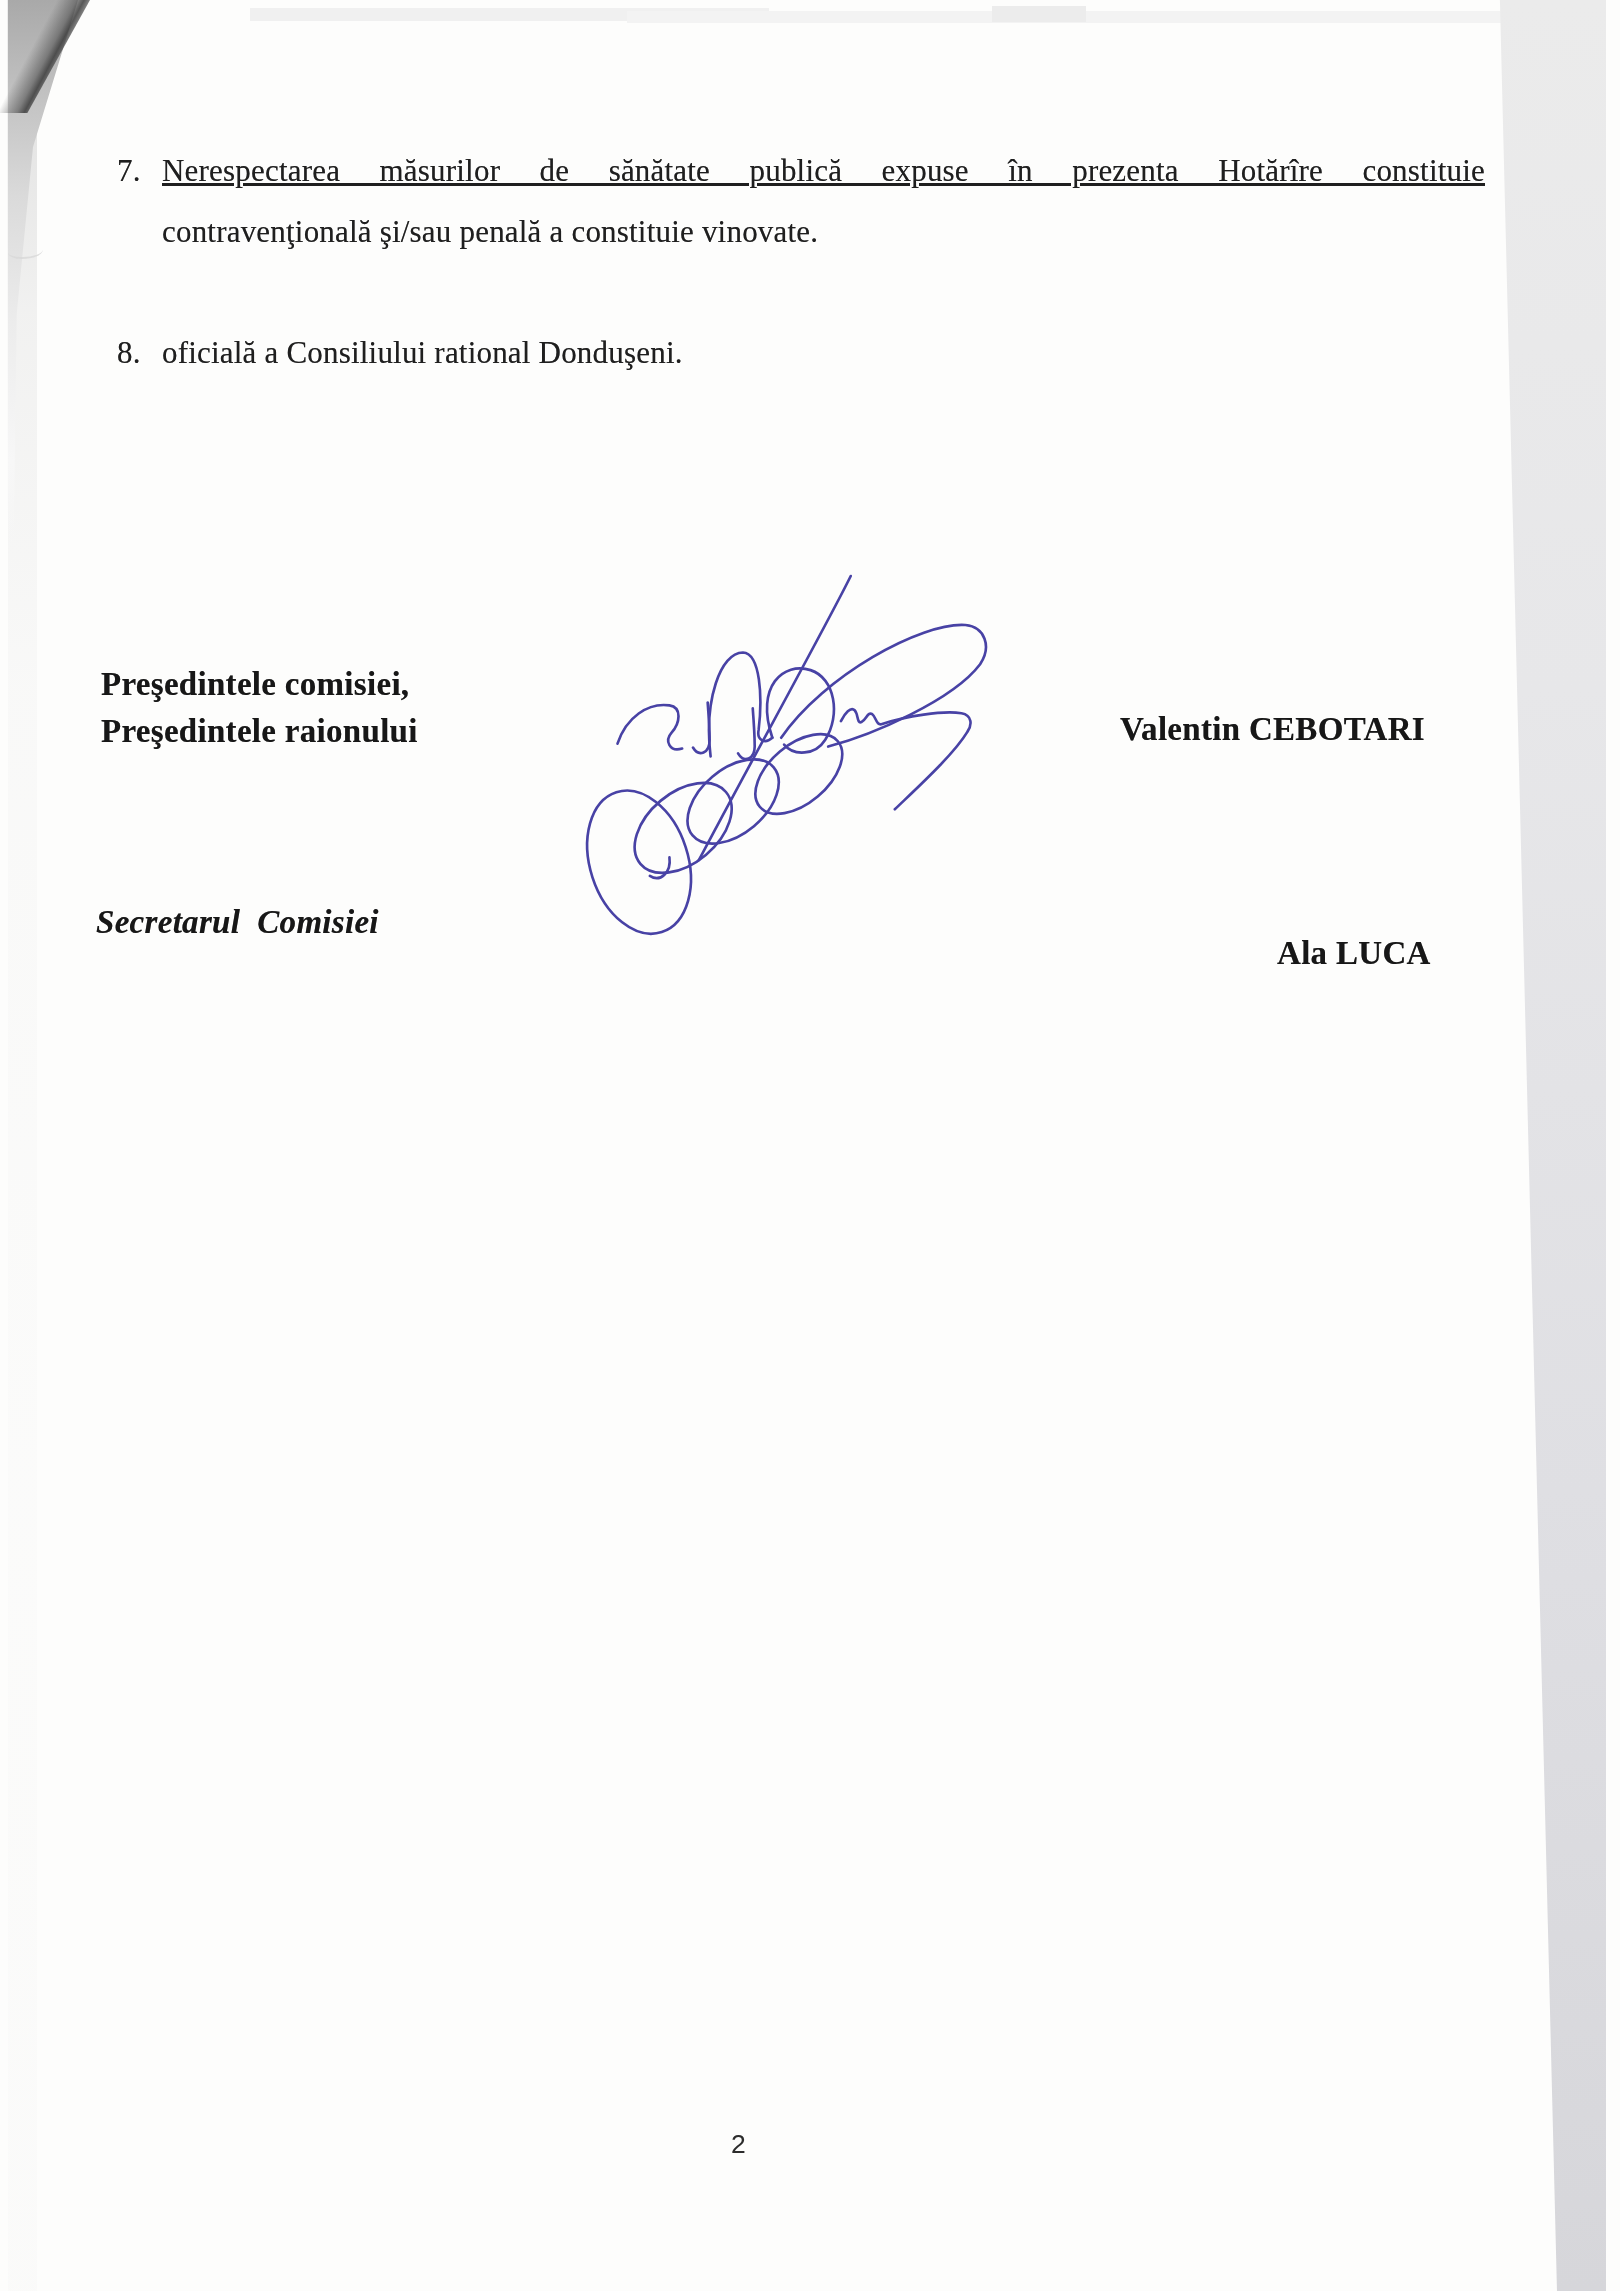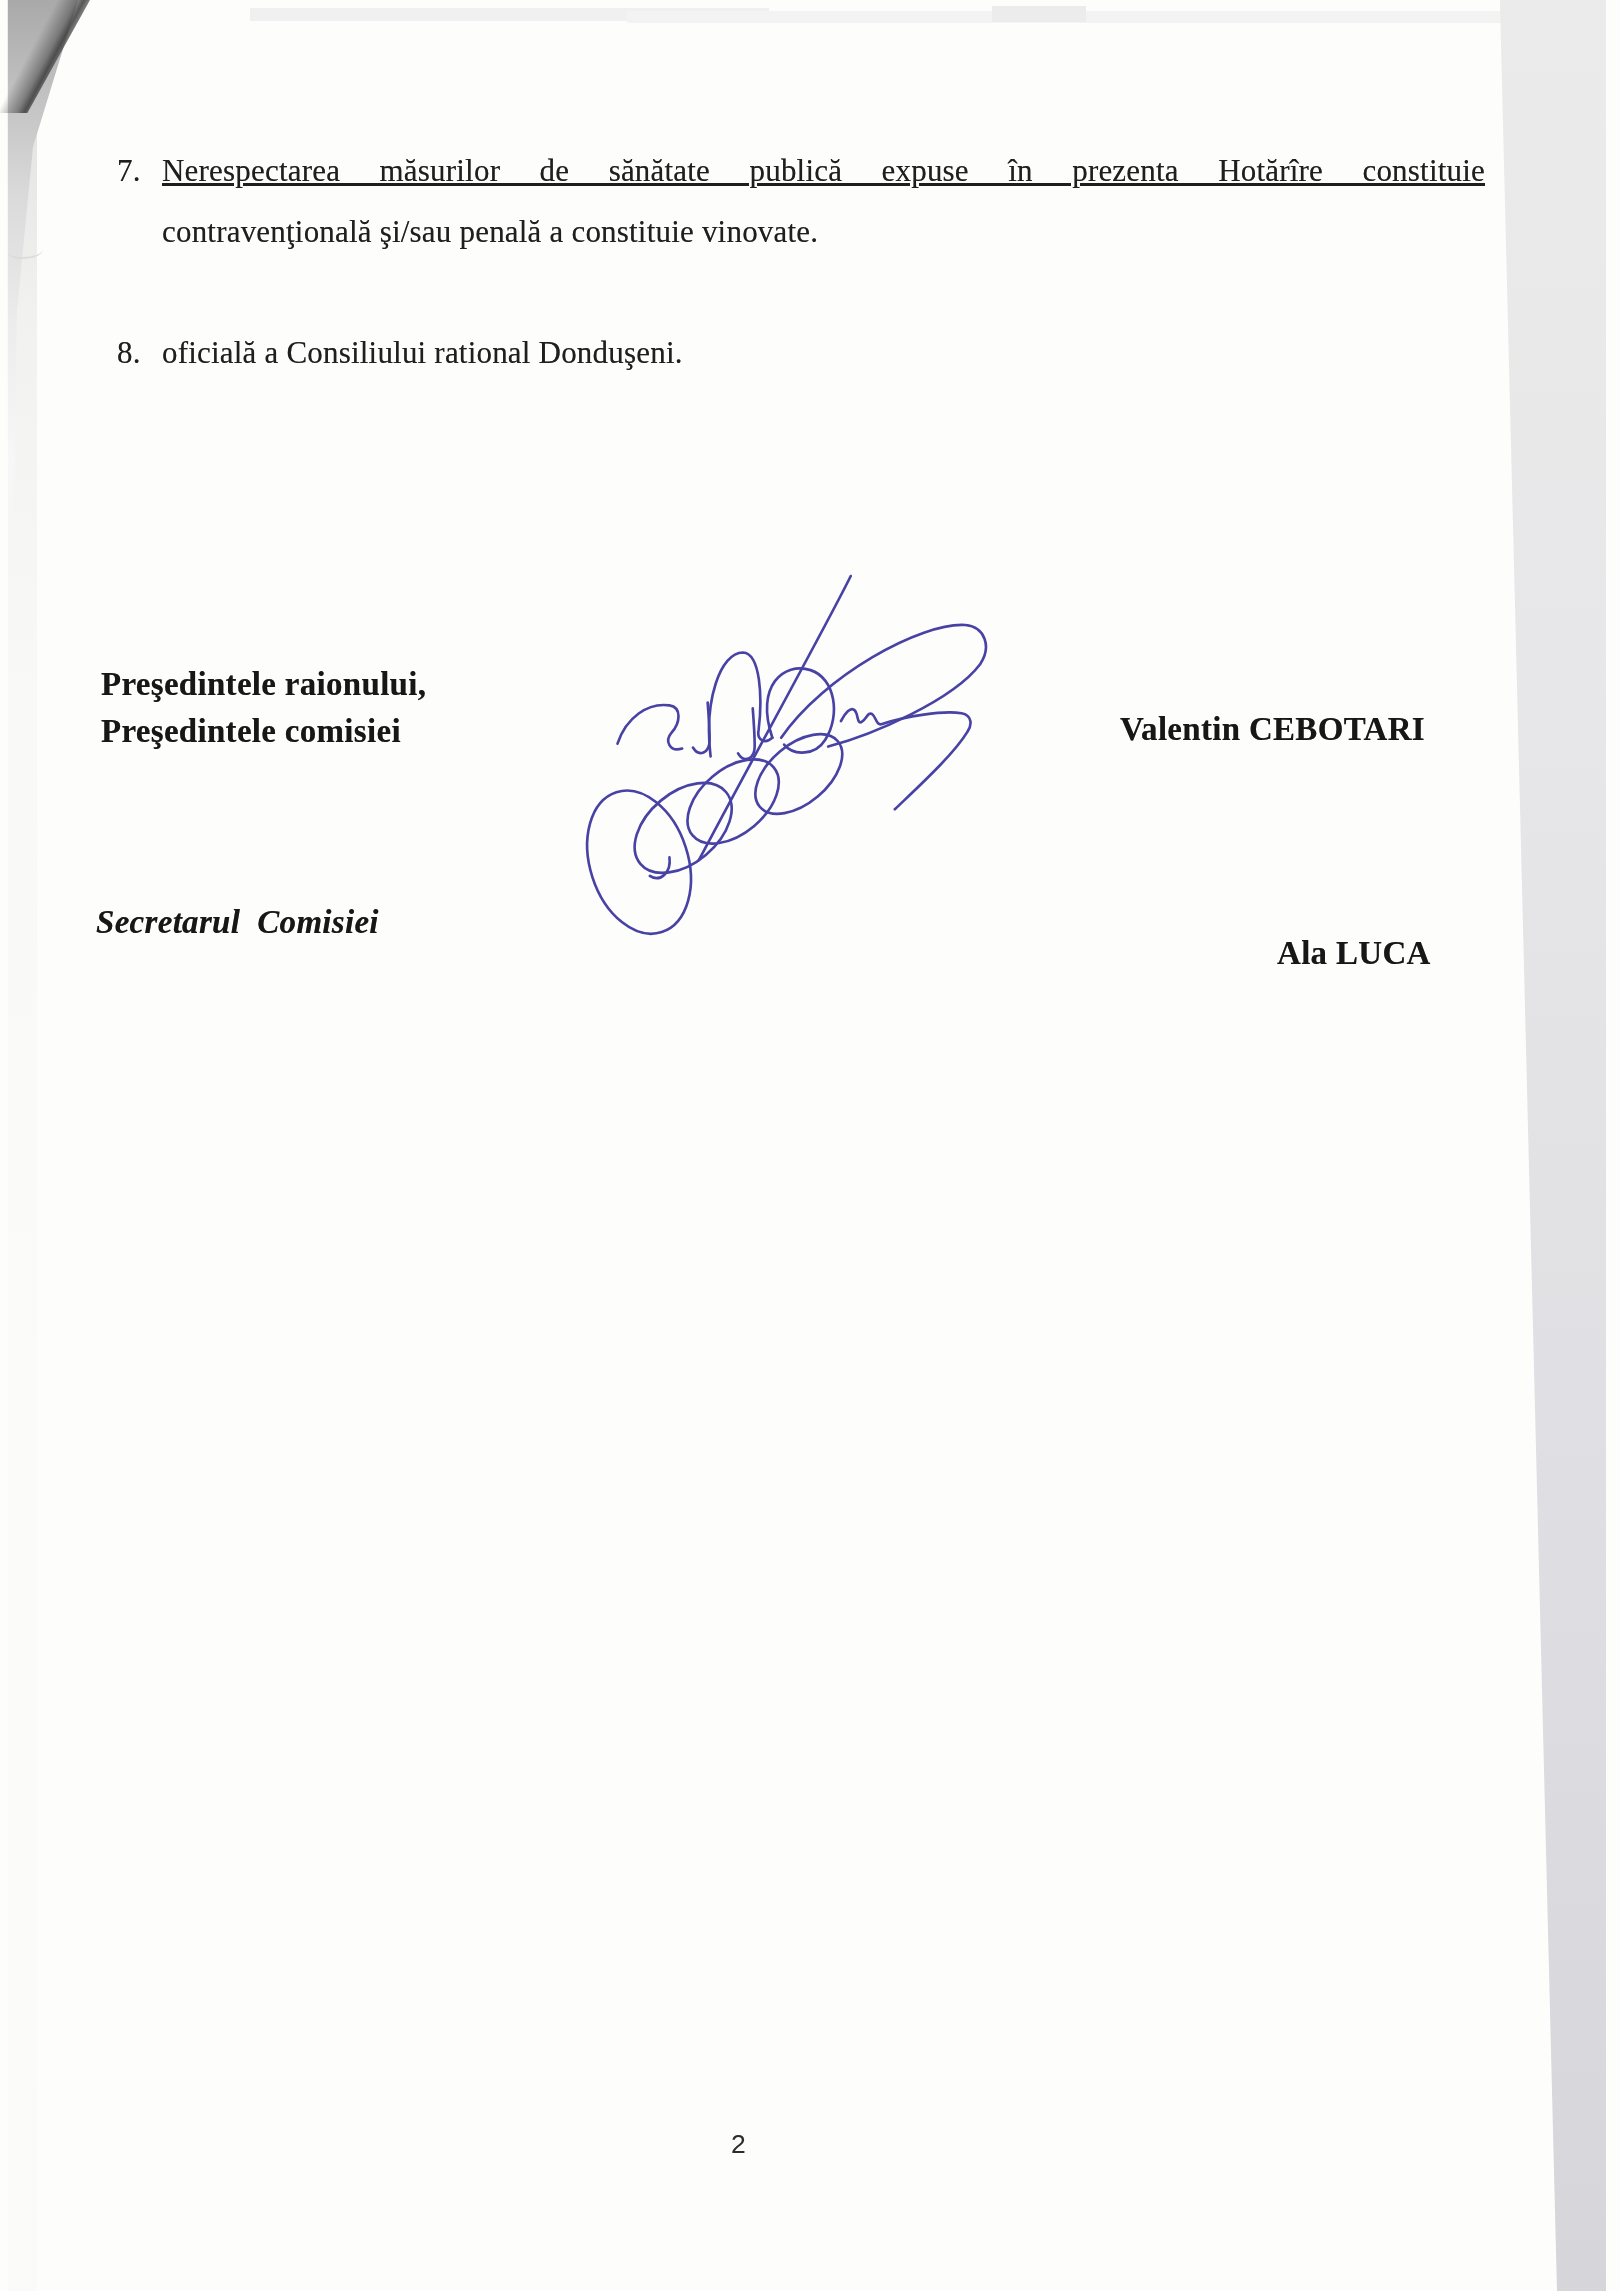--- a/index.html
+++ b/index.html
@@ -104,22 +104,22 @@
     <div class="line just">Nerespectarea măsurilor de sănătate publică expuse în prezenta Hotărîre constituie</div>
     <div class="line">contravenţională şi/sau penală a constituie vinovate.</div>
   </div>
 
   <div class="para" style="top:322px">
     <span class="num">8.</span>
     <div class="line">oficială a Consiliului rational Donduşeni.</div>
   </div>
 
   <div class="sig-label" style="left:101px; top:661px">
-    <div>Preşedintele raionului,</div>
-    <div>Preşedintele comisiei</div>
+    <div>Preşedintele comisiei,</div>
+    <div>Preşedintele raionului</div>
   </div>
 
   <div class="sig-label" style="left:1120px; top:706px">Valentin CEBOTARI</div>
 
   <div class="sig-label pre-space" style="left:96px; top:899px">Secretarul  Comisiei</div>
 
   <div class="sig-label" style="left:1277px; top:930px">Ala LUCA</div>
 
   <svg class="signature-svg" width="549" height="490" viewBox="0 0 560 500">
     <g fill="none" stroke-width="2.7" stroke-linecap="round" stroke-linejoin="round" opacity="0.92" stroke="#39339e">

